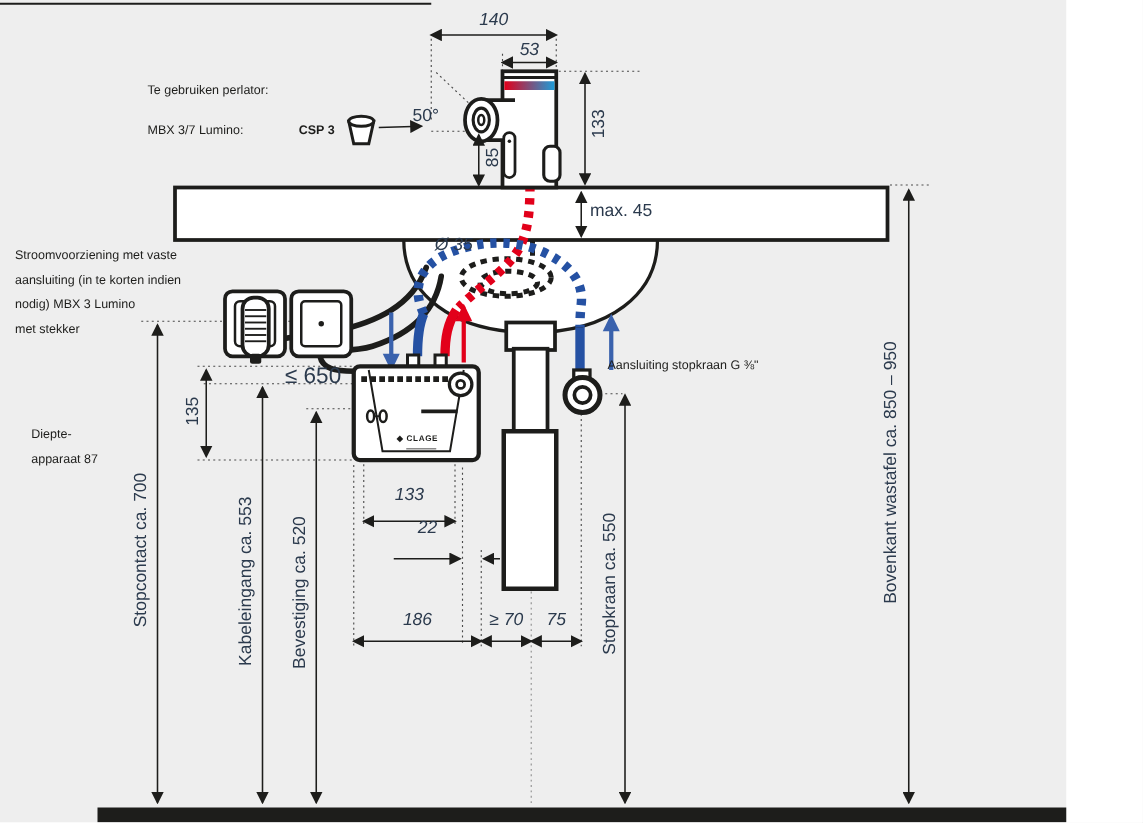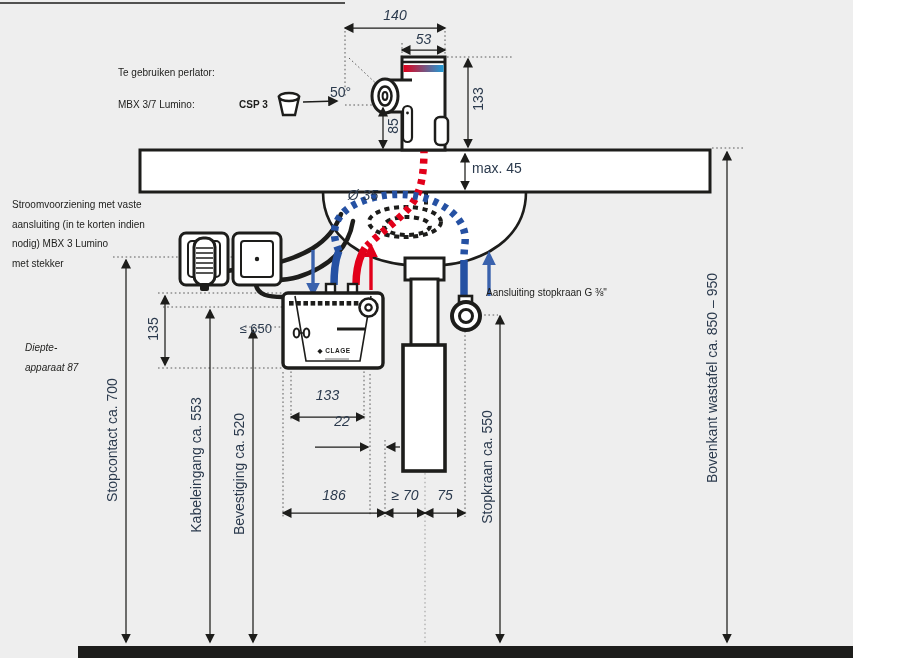--- a/index.html
+++ b/index.html
@@ -214,33 +214,33 @@
 <div class="lbl" style="left:118px;top:95px;text-align:right;">MBX 3/7 Lumino:</div>
 <div class="lbl bold" style="left:239px;top:95px;">CSP 3</div>
 
 <div class="lbl" style="left:12px;top:195px;">
   <div>Stroomvoorziening met vaste</div>
   <div>aansluiting (in te korten indien</div>
   <div>nodig) MBX 3 Lumino</div>
   <div>met stekker</div>
 </div>
 
-<div class="lbl" style="left:25px;top:338px;line-height:20px;font-style:italic;">
+<div class="lbl" style="left:25px;top:338px;line-height:20px;">
   <div>Diepte-</div>
   <div>apparaat 87</div>
 </div>
 
 <div class="lbl" style="left:486px;top:283px;">Aansluiting stopkraan G ⅜"</div>
 
 <div class="dim ctr" style="left:345px;top:7px;width:100px;">140</div>
 <div class="dim ctr" style="left:402px;top:31px;width:43px;">53</div>
 <div class="dim" style="left:330px;top:84px;">50°</div>
 <div class="dim ctr" style="left:333px;top:159px;width:60px;margin-top:28px;">Ø 35</div>
 <div class="dim" style="left:472px;top:160px;">max. 45</div>
-<div class="dim rgt" style="left:228px;top:320px;width:44px;font-size:13px;">≤ 650</div>
+<div class="dim rgt" style="left:228px;top:292px;width:44px;font-size:18px;">≤ 650</div>
 <div class="dim ctr" style="left:291px;top:387px;width:73px;">133</div>
 <div class="dim ctr" style="left:316px;top:413px;width:52px;">22</div>
 <div class="dim ctr" style="left:283px;top:487px;width:102px;">186</div>
 <div class="dim ctr" style="left:383px;top:487px;width:44px;">≥ 70</div>
 <div class="dim ctr" style="left:423px;top:487px;width:44px;">75</div>
 
 <div class="vdim" style="left:385px;top:146px;width:40px;">85</div>
 <div class="vdim" style="left:470px;top:140px;width:82px;">133</div>
 <div class="vdim" style="left:145px;top:362px;width:66px;">135</div>
 <div class="vdim" style="left:104px;top:618px;width:356px;">Stopcontact ca. 700</div>

